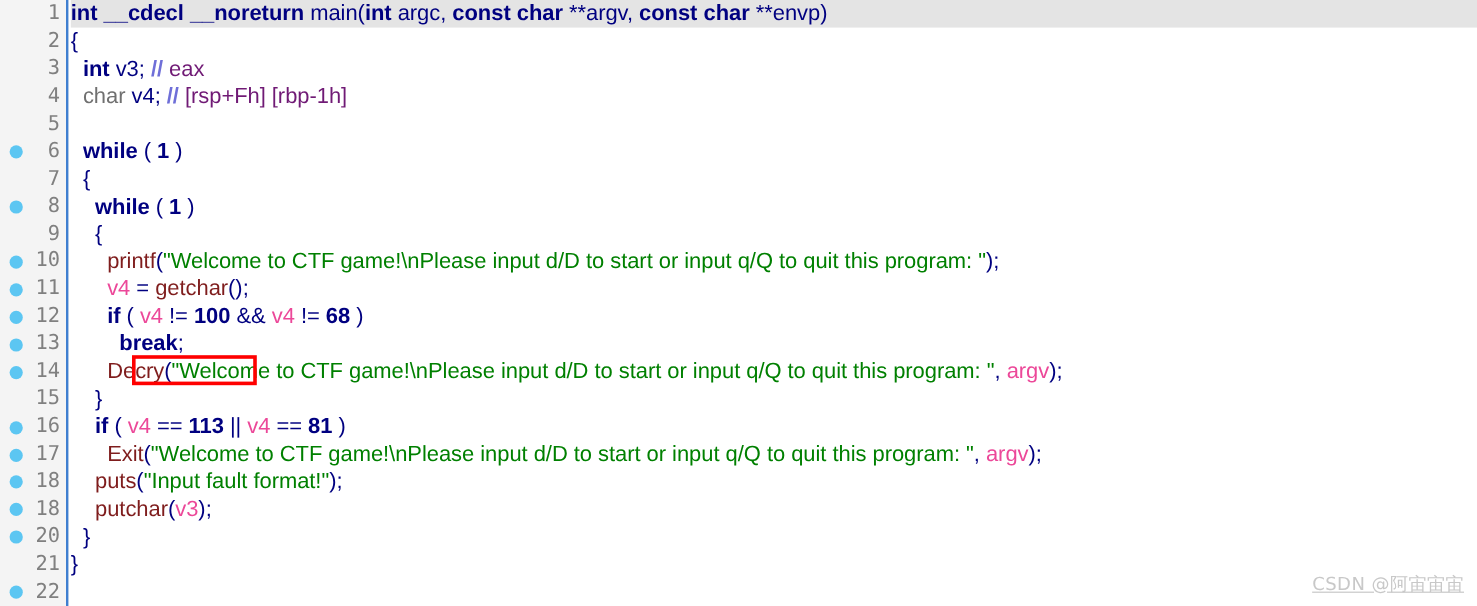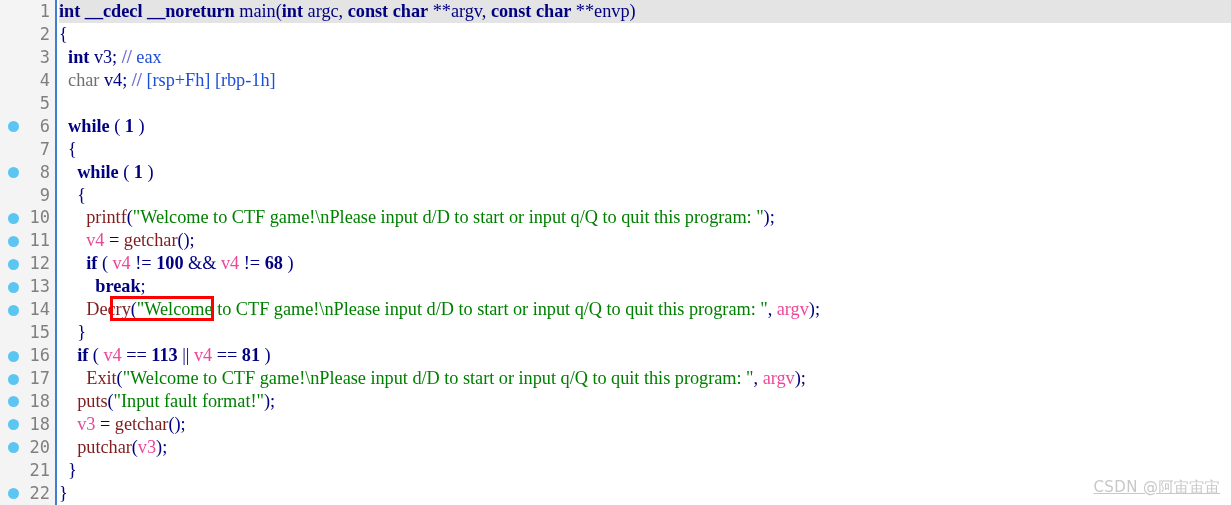--- a/index.html
+++ b/index.html
@@ -68,41 +68,41 @@
     position: absolute;
     right: 5px;
     top: 0;
     font-family: "DejaVu Sans Mono", monospace;
     font-size: 17px;
     color: #808080;
     letter-spacing: 0;
   }
 
   .codetext {
-    font-family: Liberation Serif, serif;
+    font-family: Liberation Sans, sans-serif;
     font-size: 18.3px;
     letter-spacing: -0.03px;
     color: #000080;
     display: inline-block;
     padding-left: 0px;
   }
 
   
   .row.hl {
     background: #e4e4e4;
   }
 
   
   .kw   { color: #000080; font-weight: bold; }   
   .fn   { color: #7f1d1d; }                      
   .str  { color: #008000; }                      
   .var  { color: #ec4899; }                      
   .num  { color: #000080; font-weight: bold; }   
   .pun  { color: #000080; }                      
-  .cmt  { color: #1d4ed8; }                      
+  .cmt  { color: #701a75; }                      
   .cmtm { color: #6f6fd8; font-weight: bold; }   
   .typ  { color: #707070; }                      
   .plain{ color: #000080; }
 
   
   #annotation-box {
     position: absolute;
     left: 110px;
     top: 296px;
     width: 104px;
@@ -224,21 +224,20 @@
       <div class="row"><span class="codetext"><span class="pun">    {</span></span></div>
       <div class="row"><span class="codetext"><span class="pun">      </span><span class="fn">printf</span><span class="pun">(</span><span class="str">"Welcome to CTF game!\nPlease input d/D to start or input q/Q to quit this program: "</span><span class="pun">);</span></span></div>
       <div class="row"><span class="codetext"><span class="pun">      </span><span class="var">v4</span><span class="pun"> = </span><span class="fn">getchar</span><span class="pun">();</span></span></div>
       <div class="row"><span class="codetext"><span class="pun">      </span><span class="kw">if</span><span class="pun"> ( </span><span class="var">v4</span><span class="pun"> != </span><span class="num">100</span><span class="pun"> &amp;&amp; </span><span class="var">v4</span><span class="pun"> != </span><span class="num">68</span><span class="pun"> )</span></span></div>
       <div class="row"><span class="codetext"><span class="pun">        </span><span class="kw">break</span><span class="pun">;</span></span></div>
       <div class="row"><span class="codetext"><span class="pun">      </span><span class="fn">Decry</span><span class="pun">(</span><span class="str">"Welcome to CTF game!\nPlease input d/D to start or input q/Q to quit this program: "</span><span class="pun">, </span><span class="var">argv</span><span class="pun">);</span></span></div>
       <div class="row"><span class="codetext"><span class="pun">    }</span></span></div>
       <div class="row"><span class="codetext"><span class="pun">    </span><span class="kw">if</span><span class="pun"> ( </span><span class="var">v4</span><span class="pun"> == </span><span class="num">113</span><span class="pun"> || </span><span class="var">v4</span><span class="pun"> == </span><span class="num">81</span><span class="pun"> )</span></span></div>
       <div class="row"><span class="codetext"><span class="pun">      </span><span class="fn">Exit</span><span class="pun">(</span><span class="str">"Welcome to CTF game!\nPlease input d/D to start or input q/Q to quit this program: "</span><span class="pun">, </span><span class="var">argv</span><span class="pun">);</span></span></div>
       <div class="row"><span class="codetext"><span class="pun">    </span><span class="fn">puts</span><span class="pun">(</span><span class="str">"Input fault format!"</span><span class="pun">);</span></span></div>
-      <div class="row"><span class="codetext"><span class="pun">    </span><span class="var">v3</span><span class="pun"> = </span><span class="fn">getchar</span><span class="pun">();</span></span></div>
       <div class="row"><span class="codetext"><span class="pun">    </span><span class="fn">putchar</span><span class="pun">(</span><span class="var">v3</span><span class="pun">);</span></span></div>
       <div class="row"><span class="codetext"><span class="pun">  }</span></span></div>
       <div class="row"><span class="codetext"><span class="pun">}</span></span></div>
     </div>
 
   <div id="annotation-box"></div>
 
   <div id="watermark">CSDN @阿宙宙宙</div>
 
 </div>

